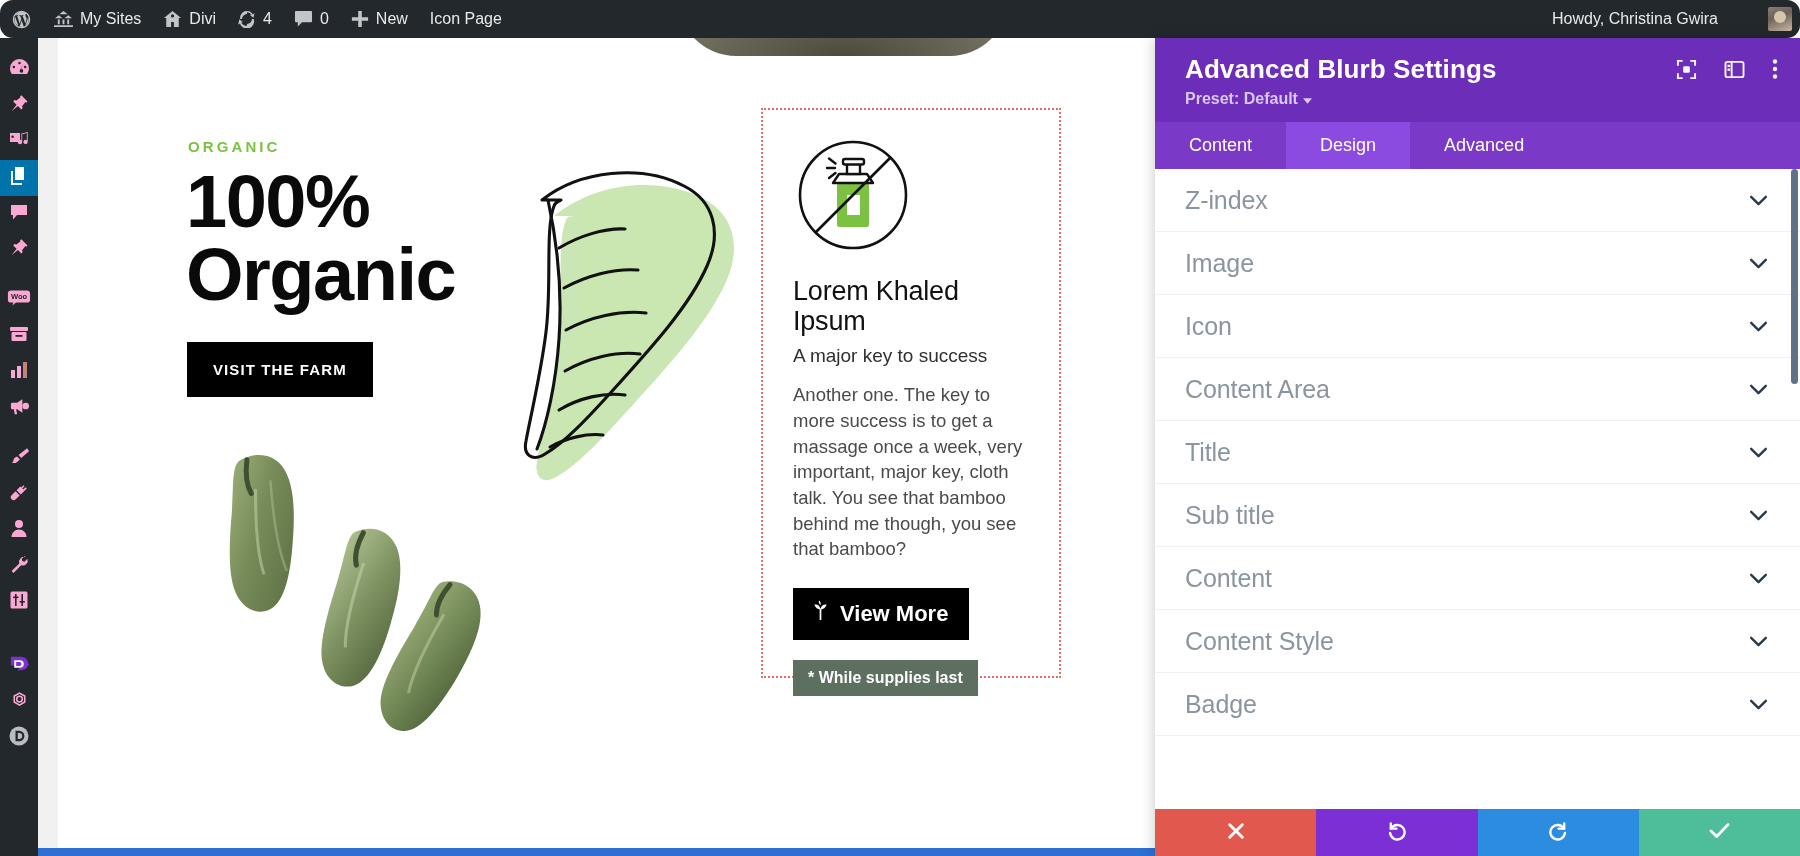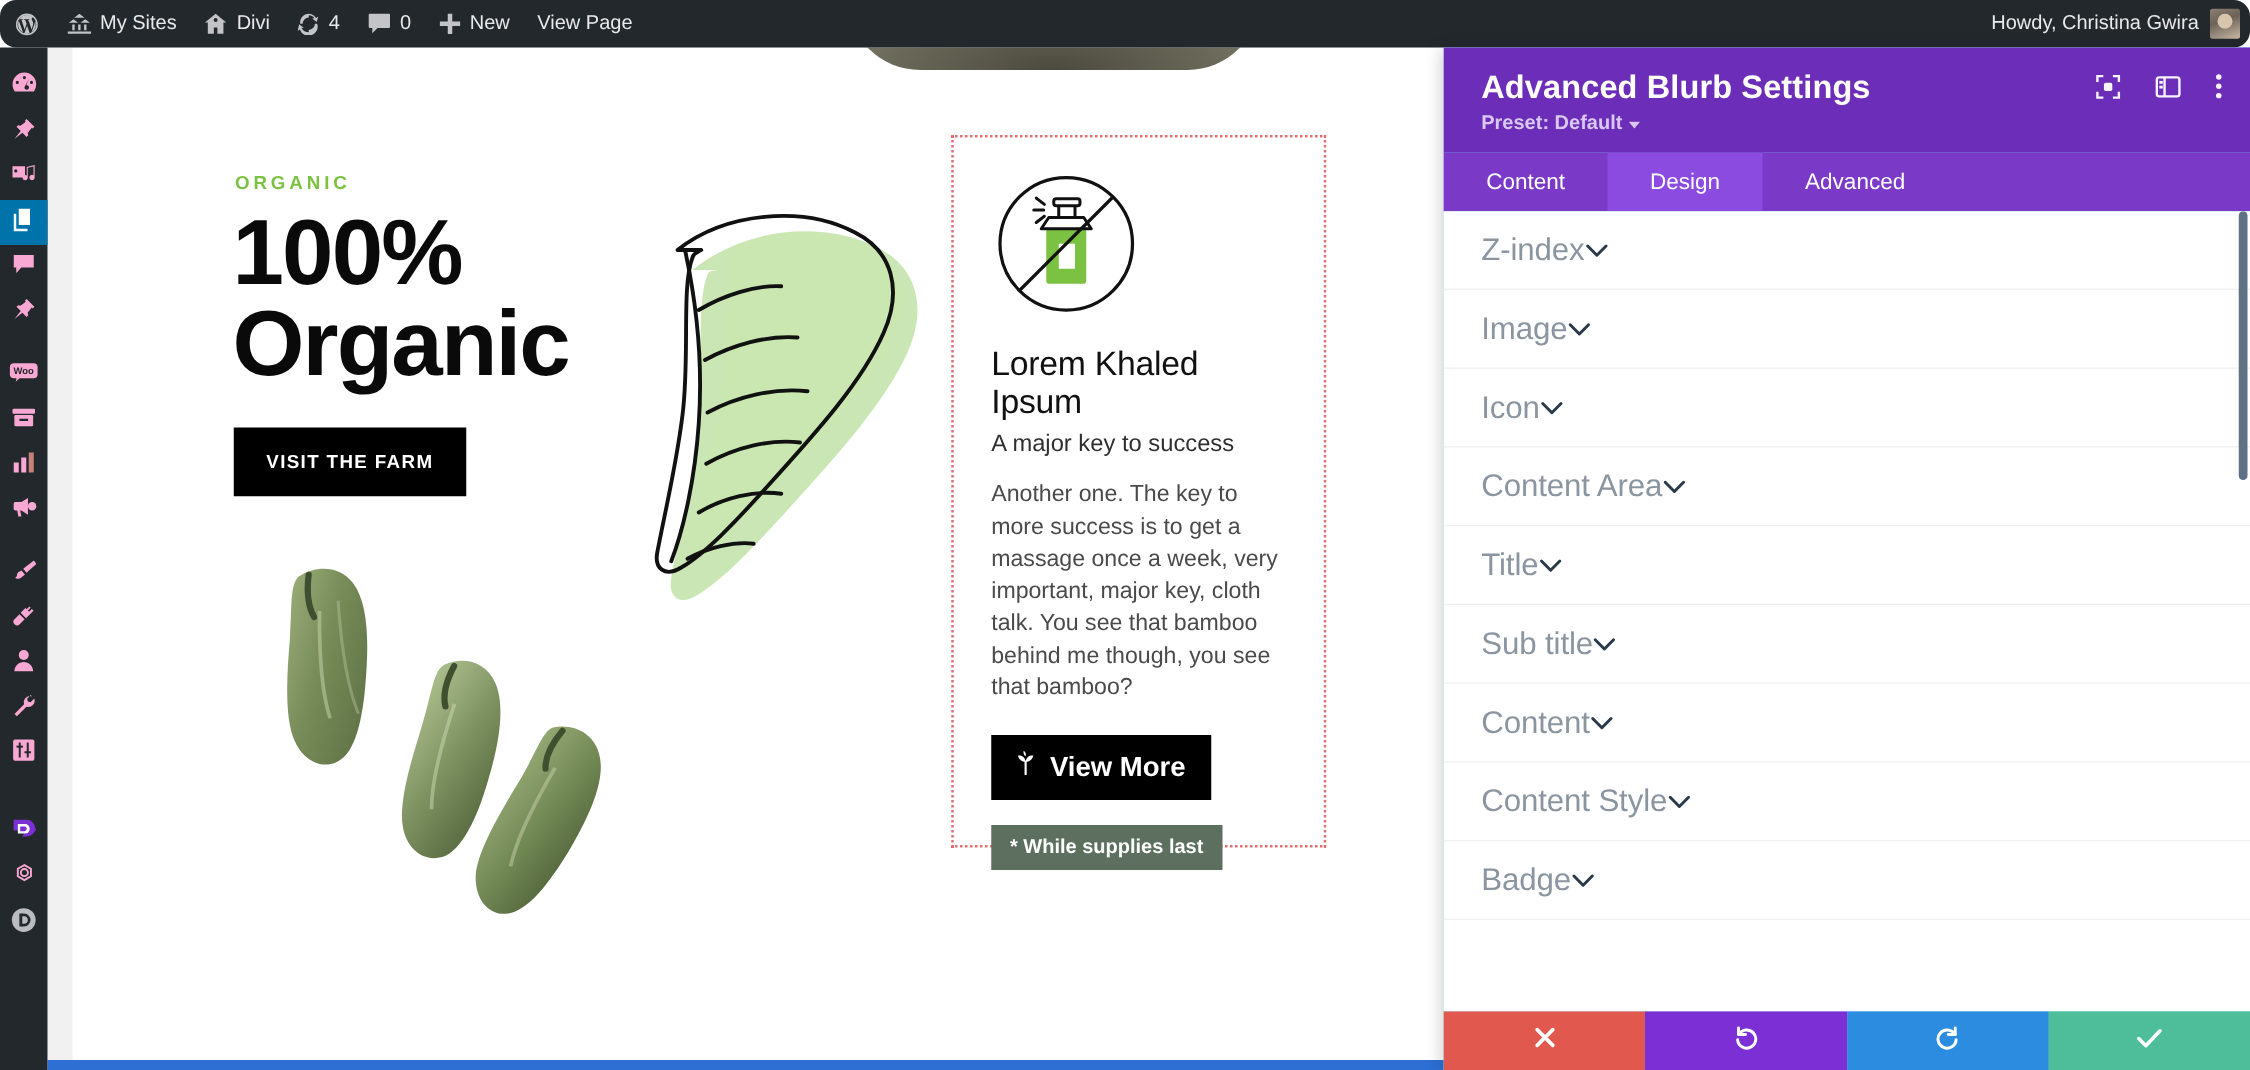--- a/index.html
+++ b/index.html
@@ -21,21 +21,21 @@
     z-index: 50;
     border-radius: 13px;
   }
   .ab-item {
     display: flex; align-items: center; gap: 7px;
     padding: 0 11px; height: 38px;
     color: #e8e9ea; white-space: nowrap;
     cursor: pointer;
   }
   .ab-icon { display: inline-flex; align-items: center; justify-content: center; }
-  #ab-right { margin-left: auto; display: flex; align-items: center; padding-right: 8px; }
+  #ab-right { margin-left: auto; display: flex; align-items: center; padding-right: 8px; gap: 41px; }
   #ab-avatar {
     width: 24px; height: 24px; margin-left: 9px;
     border-radius: 2px; overflow: hidden;
     background: linear-gradient(160deg,#8a7f72 0%,#6d6257 40%,#c9b9a6 100%);
     flex: none;
     position: relative;
   }
   #ab-avatar::after {
     content: ""; position: absolute;
     left: 6px; top: 4px; width: 12px; height: 12px;
@@ -193,20 +193,21 @@
     padding: 0 34px; cursor: pointer; height: 47px;
   }
   .ptab.active { background: #8b4ae0; }
 
   #panel-body {
     flex: 1; overflow: hidden; position: relative;
     background: #fff;
   }
   .acc-row {
     height: 63px; display: flex; align-items: center;
+    justify-content: space-between;
     padding: 0 32px 0 30px;
     border-bottom: 1px solid #eef0f2;
     cursor: pointer;
   }
   .acc-label {
     font-size: 25px; color: #8b95a0; font-weight: normal;
     letter-spacing: -0.1px;
   }
   .acc-chev { color: #2b3a4a; display: flex; }
   #panel-scrollbar {
@@ -286,21 +287,21 @@
   <div class="ab-item">
     <span class="ab-icon">
       <svg width="18" height="18" viewBox="0 0 20 20" fill="#c3c4c7">
         <path d="M8 1h4v7h7v4h-7v7H8v-7H1V8h7V1z"></path>
       </svg>
     </span>
     <span>New</span>
   </div>
 
   <div class="ab-item">
-    <span>View Page</span>
+    <span>Icon Page</span>
   </div>
 
   <div id="ab-right">
     <span style="color:#e8e9ea;">Howdy, Christina Gwira</span>
     <span id="ab-avatar"></span>
   </div>
 </div>
 
 <div id="admin-menu">
   <div class="menu-sep"></div>

